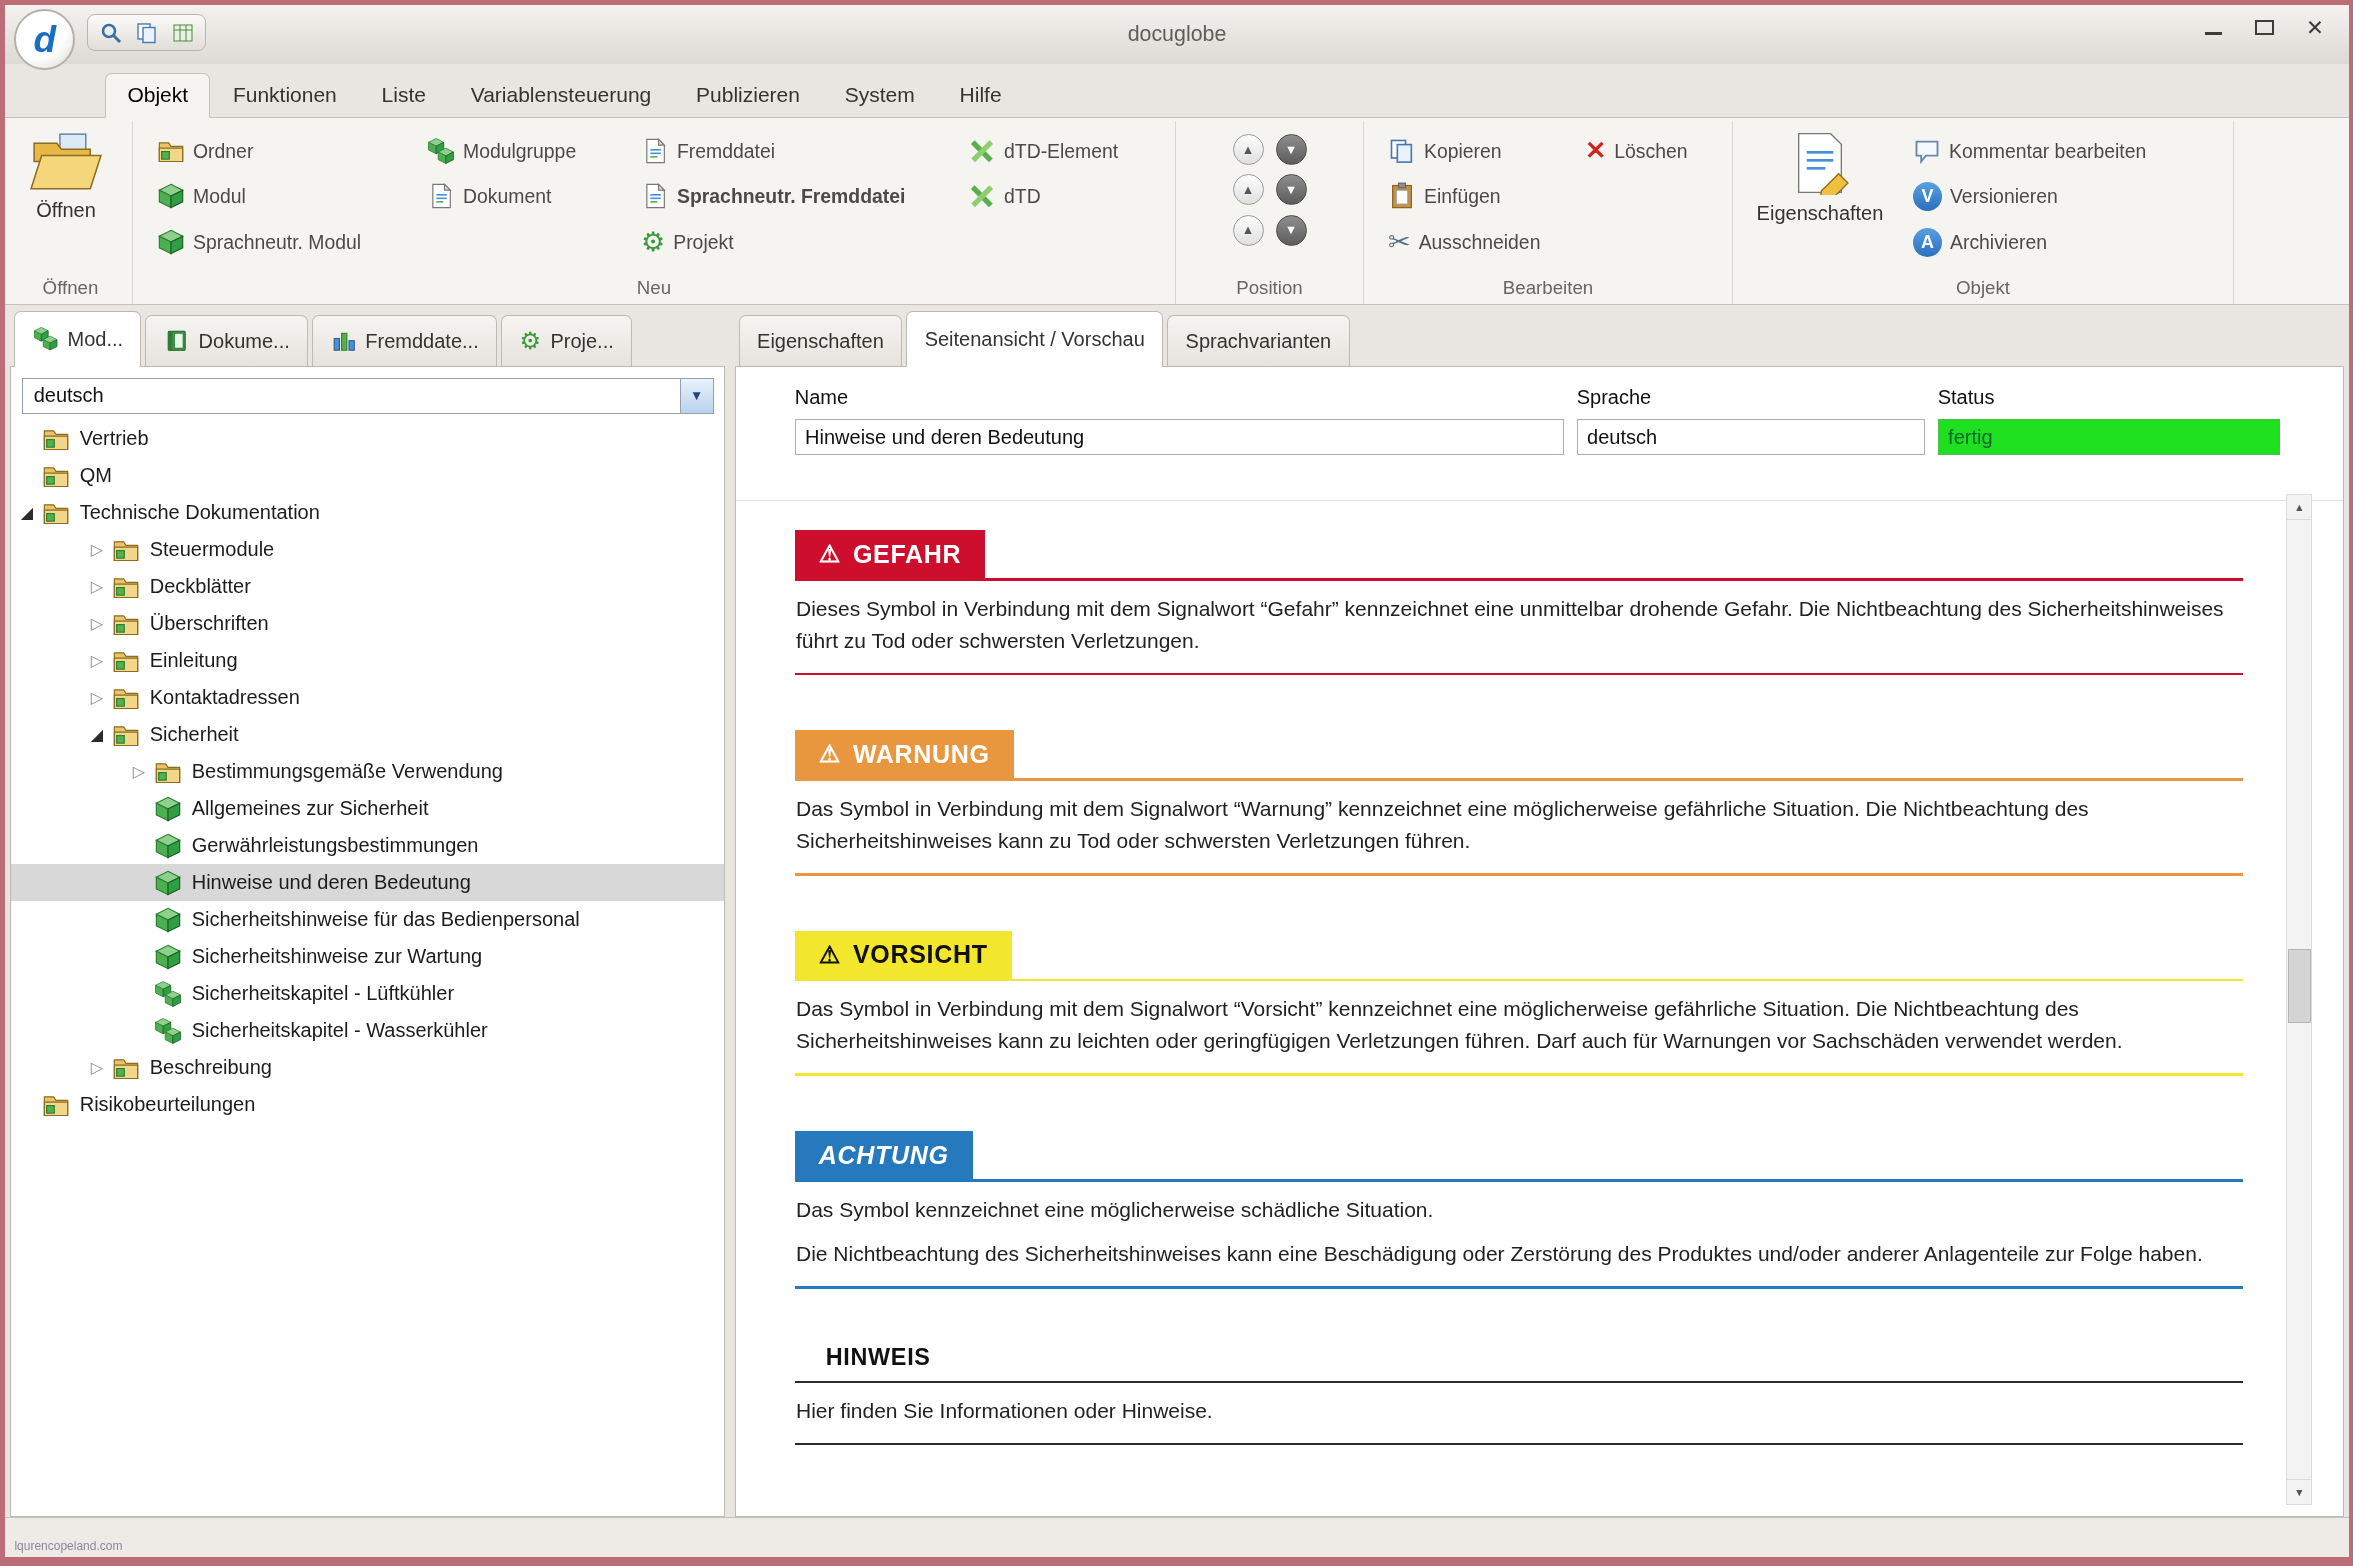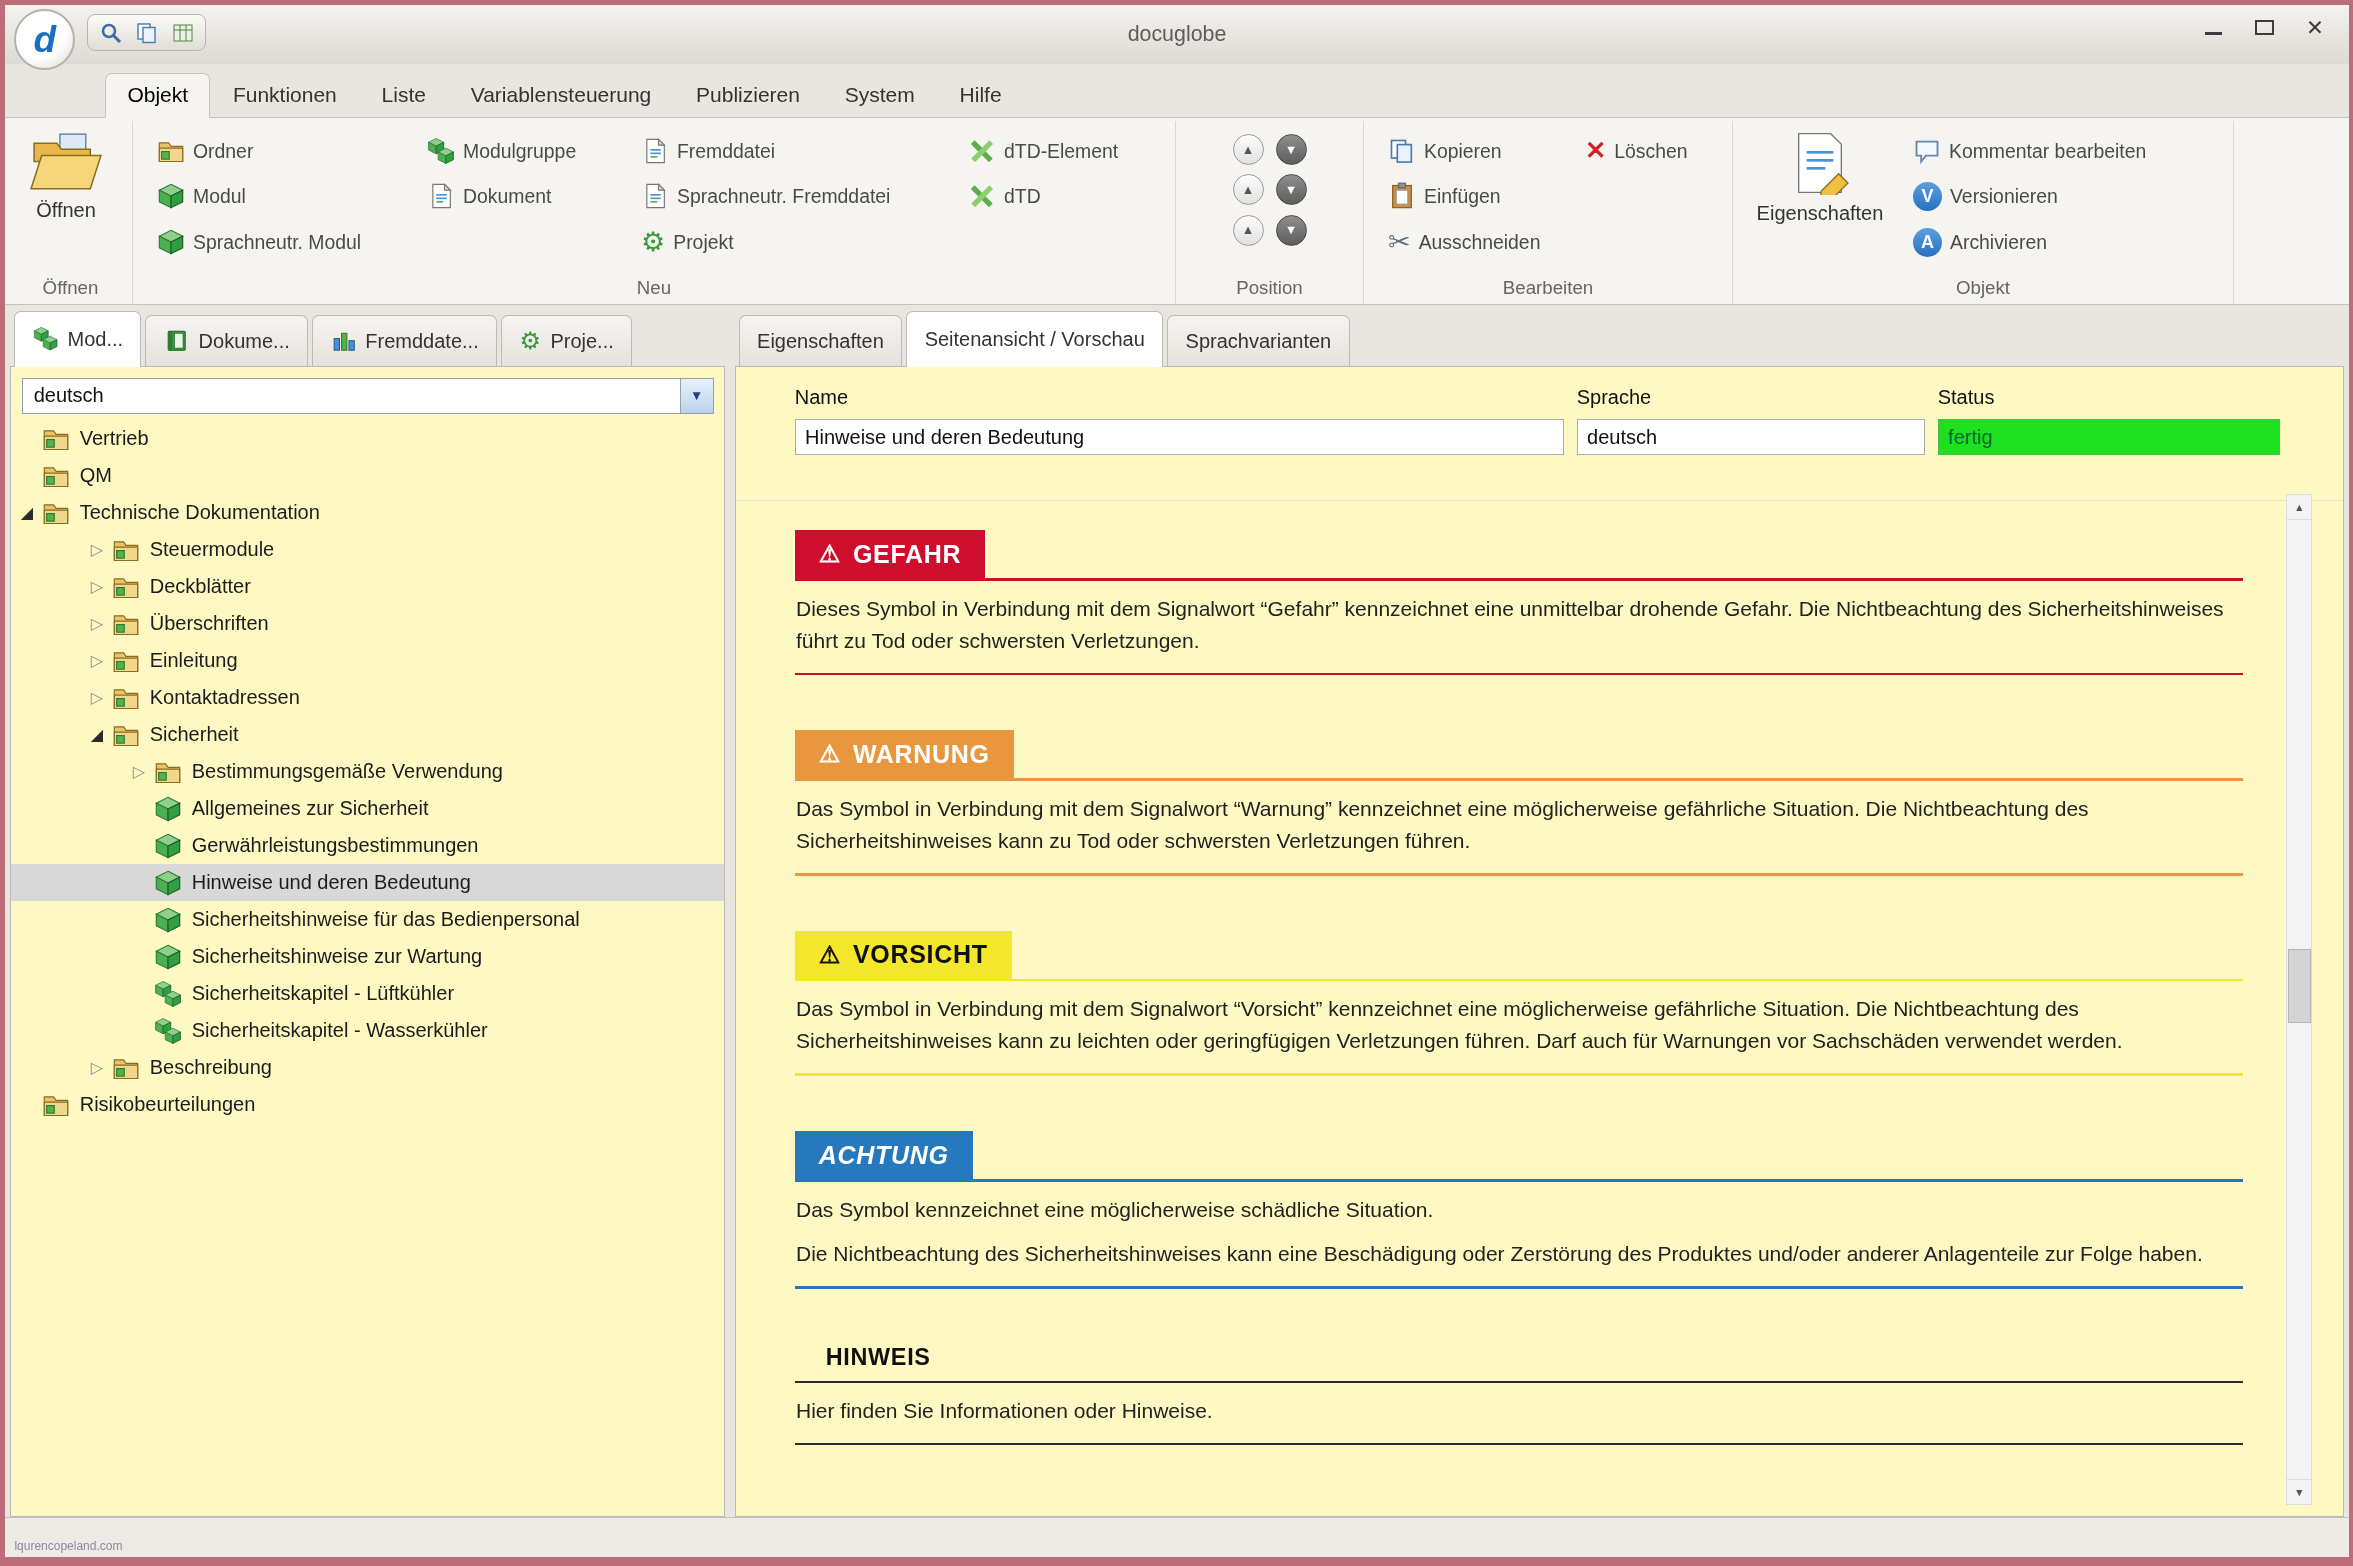--- a/index.html
+++ b/index.html
@@ -68,21 +68,21 @@
   
   .main { flex:1; display:flex; padding:0 5.3px; min-height:0; }
   .left-panel { width:715px; flex:none; display:flex; flex-direction:column; margin-right:9.4px; }
   .right-panel { flex:1; display:flex; flex-direction:column; min-width:0; }
   .panel-tabs { height:61px; flex:none; display:flex; align-items:flex-end; gap:4px; padding-left:4px; }
   .ptab { height:51px; display:flex; align-items:center; gap:9.4px; padding:0 17.4px;
           font-size:20px; color:#333; border:0.7px solid #bdb9b4; border-bottom:none;
           border-radius:6.7px 6.7px 0 0; background:linear-gradient(#f6f4f2,#e6e2dd); white-space:nowrap; }
   .ptab.active { background:#fff; height:56px; margin-bottom:-0.7px; position:relative; z-index:2; }
   .pt-ico { width:25.4px; height:25.4px; flex:none; }
-  .panel-body { flex:1; background:#fef9c3; border:0.7px solid #bdb9b4; position:relative; min-height:0; overflow:hidden; }
+  .panel-body { flex:1; background:#ffffff; border:0.7px solid #bdb9b4; position:relative; min-height:0; overflow:hidden; }
 
   
   .combo { margin:10.7px 10.7px 6.7px 10.7px; height:36px; border:0.7px solid #97a0aa;
            display:flex; background:#fff; }
   .combo-text { flex:1; display:flex; align-items:center; padding:0 10.7px; font-size:20px; color:#111; }
   .combo-btn { width:33px; flex:none; border-left:0.7px solid #97a0aa; display:flex; align-items:center;
                justify-content:center; font-size:13.4px; color:#23457a;
                background:linear-gradient(#e9f1fb,#b9d2ee); }
 
   
@@ -295,21 +295,21 @@
             <use href="#sym-page"></use>
           </svg>
         <span>Dokument</span>
       </div>
       <div class="ritem" style="left:508px; top:12px;">
         <svg class="ri-ico" viewBox="0 0 42 42" width="28" height="28">
             <use href="#sym-page"></use>
           </svg>
         <span>Fremddatei</span>
       </div>
-      <div class="ritem" style="left:508px; top:57px;">
+      <div class="ritem" style="left:508px; top:57px;font-weight:bold;">
         <svg class="ri-ico" viewBox="0 0 42 42" width="28" height="28">
             <use href="#sym-page"></use>
           </svg>
         <span>Sprachneutr. Fremddatei</span>
       </div>
       <div class="ritem" style="left:508px; top:103px;">
         <span class="gear-glyph">⚙</span>
         <span>Projekt</span>
       </div>
       <div class="ritem" style="left:835px; top:12px;">

